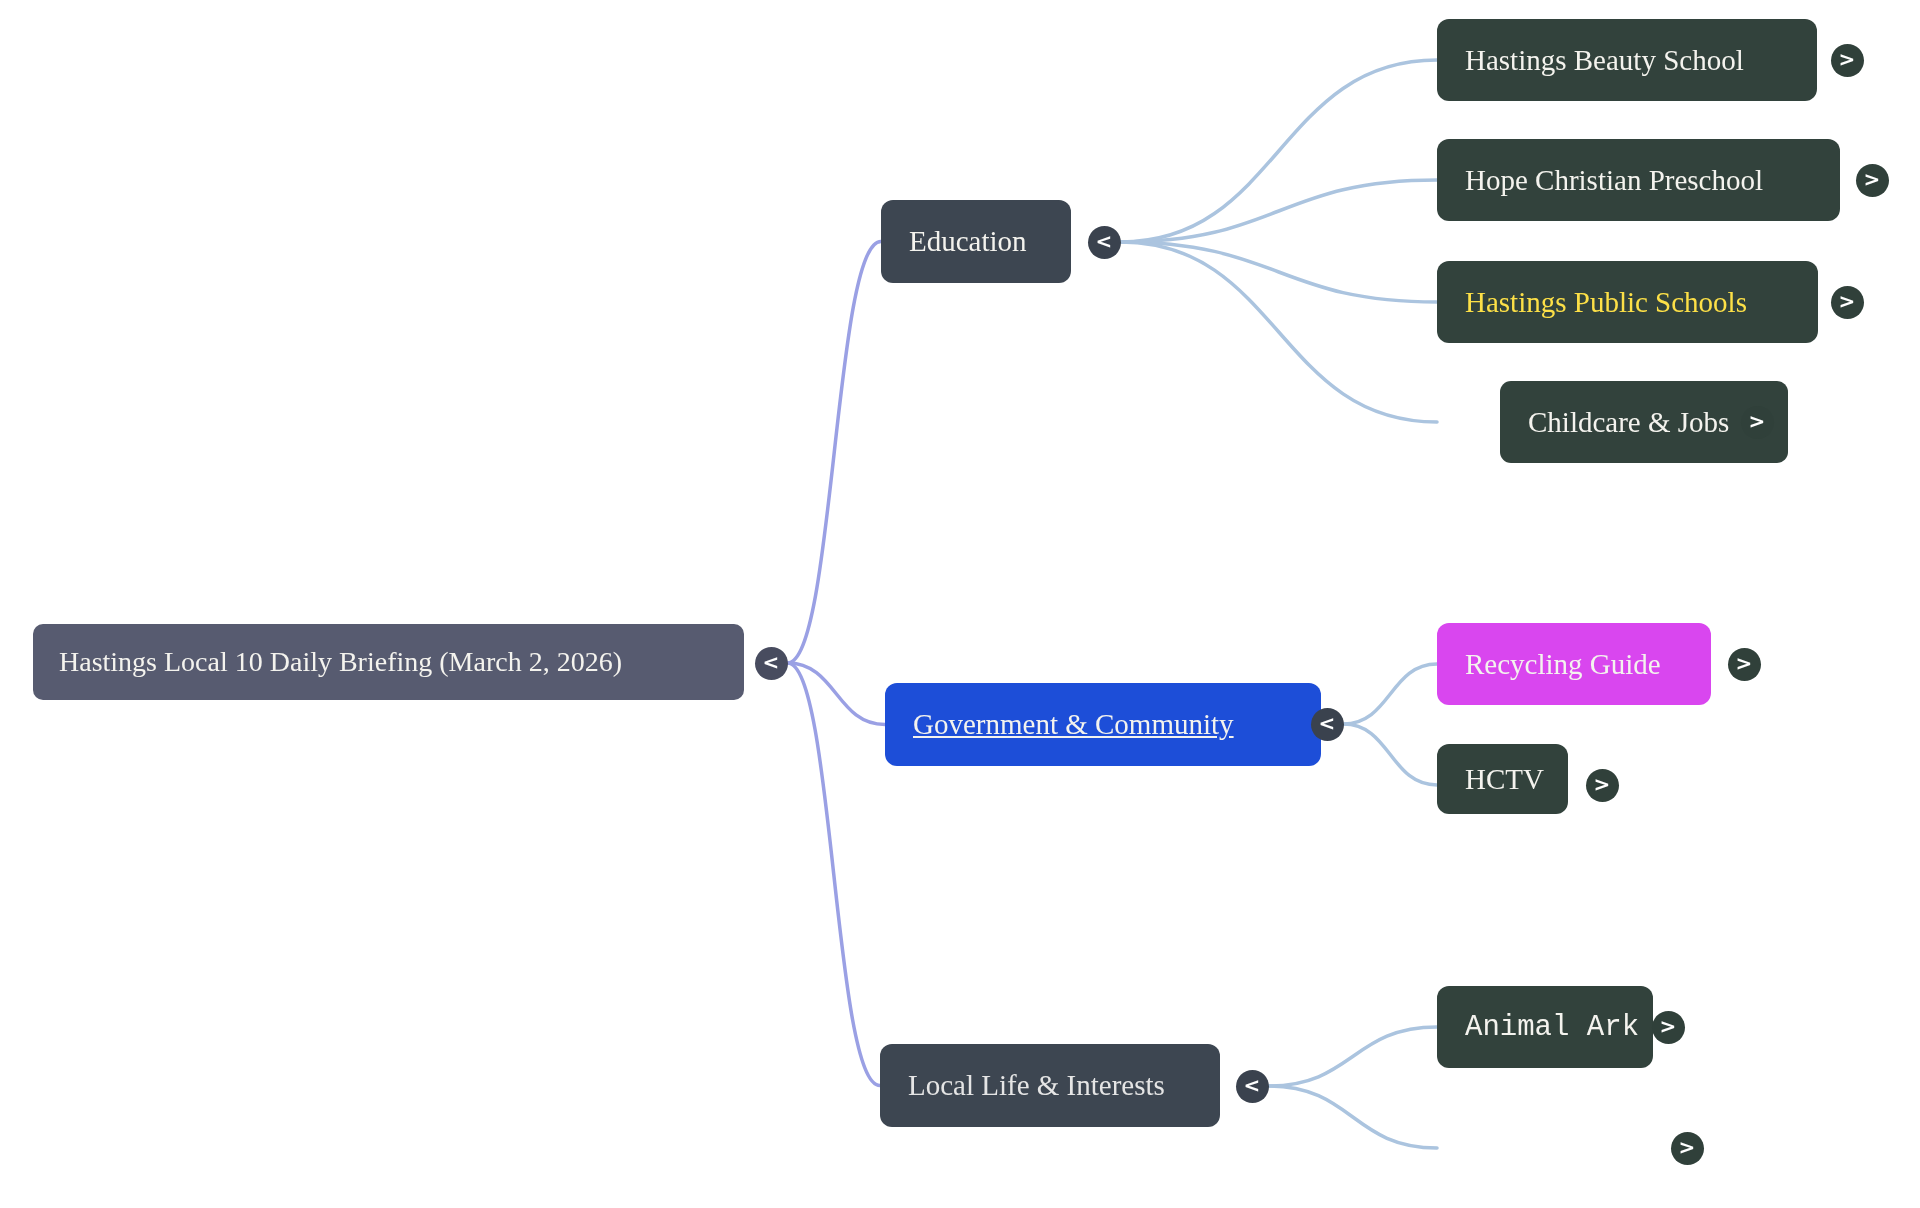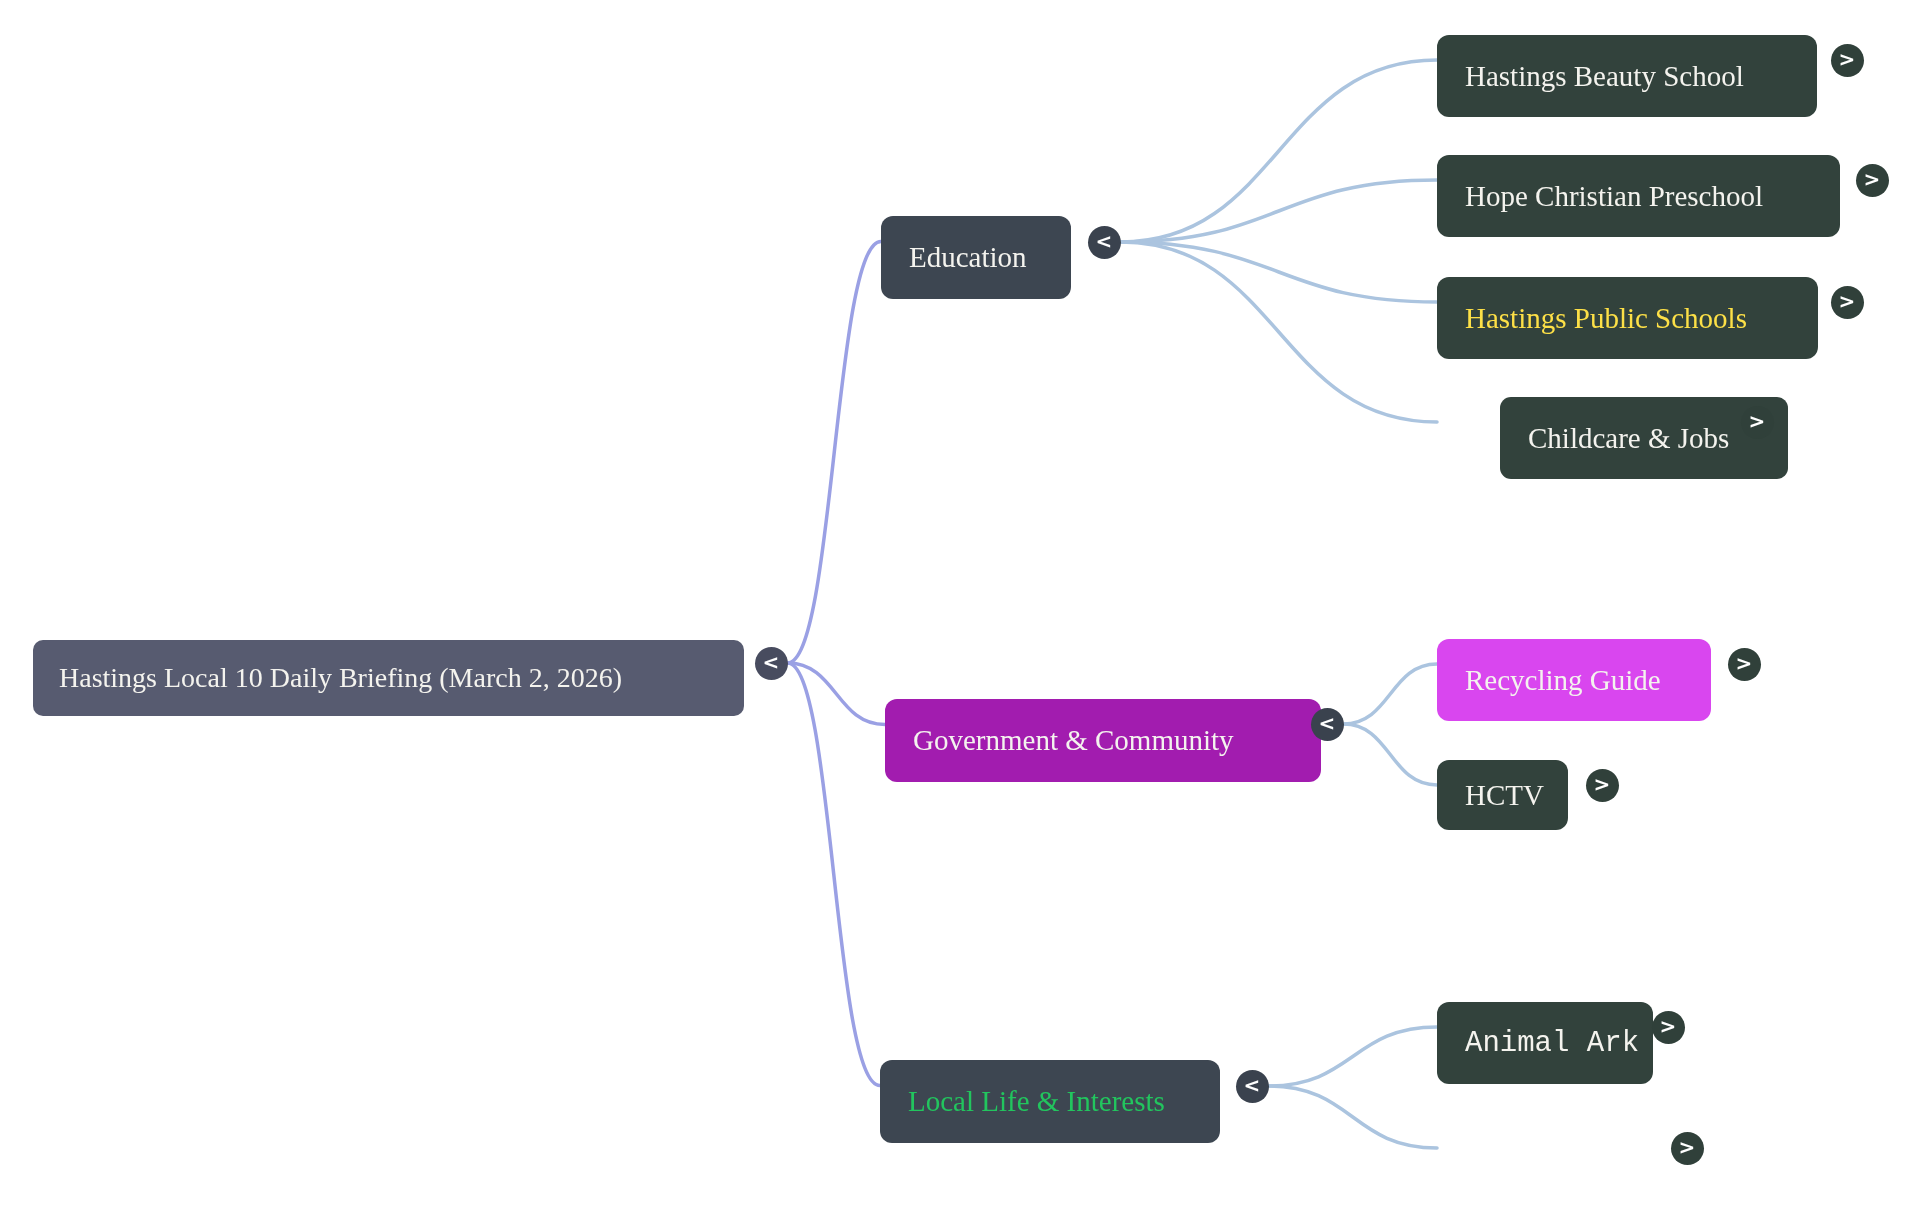--- a/index.html
+++ b/index.html
@@ -28,21 +28,20 @@
     box-sizing: border-box;
     display: flex;
     align-items: center;
     border-radius: 12px;
     color: #f4f3ee;
     padding-left: 28px;
     padding-right: 10px;
     font-size: 29px;
     white-space: nowrap;
     cursor: default;
-    margin-top: 16px;
   }
   .node.root {
     border-radius: 10px;
     font-size: 28px;
     padding-left: 26px;
   }
   .toggle {
     position: absolute;
     width: 33px;
     height: 33px;
@@ -78,24 +77,24 @@
       <path d="M 1268.5 1086 C 1352.75 1086, 1352.75 1027, 1437 1027" stroke="#abc4df" stroke-width="3.5" stroke-linecap="round" fill="none"></path>
       <path d="M 1268.5 1086 C 1352.75 1086, 1352.75 1148, 1437 1148" stroke="#abc4df" stroke-width="3.5" stroke-linecap="round" fill="none"></path>
     </svg>
 
   <div class="node root" style="left: 33px; top: 624px; width: 711px; height: 76px; background: rgb(87, 91, 112); color: rgb(244, 243, 238); align-items: center;">
     <span class="label">Hastings Local 10 Daily Briefing (March 2, 2026)</span>
   </div>
   <div class="node category" style="left: 881px; top: 200px; width: 190px; height: 83px; background: rgb(61, 70, 81); color: rgb(244, 243, 238);">
     <span class="label">Education</span>
   </div>
-  <div class="node category" style="left: 885px; top: 683px; width: 436px; height: 83px; background: #a21caf; color: rgb(244, 243, 238);">
+  <div class="node category" style="left: 885px; top: 683px; width: 436px; height: 83px; background: #1d4ed8; color: rgb(244, 243, 238); text-decoration: underline;">
     <span class="label">Government &amp; Community</span>
   </div>
-  <div class="node category" style="left: 880px; top: 1044px; width: 340px; height: 83px; background: rgb(61, 70, 81); color: #22c55e;">
+  <div class="node category" style="left: 880px; top: 1044px; width: 340px; height: 83px; background: rgb(61, 70, 81); color: #e5e5e5;">
     <span class="label">Local Life &amp; Interests</span>
   </div>
   <div class="node child" style="left: 1437px; top: 19px; width: 380px; height: 82px; background: rgb(50, 66, 60); color: rgb(244, 243, 238);">
     <span class="label">Hastings Beauty School</span>
   </div>
   <div class="node child" style="left: 1437px; top: 139px; width: 403px; height: 82px; background: rgb(50, 66, 60); color: rgb(244, 243, 238);">
     <span class="label">Hope Christian Preschool</span>
   </div>
   <div class="node child" style="left: 1437px; top: 261px; width: 381px; height: 82px; background: rgb(50, 66, 60); color: #fde047;">
     <span class="label">Hastings Public Schools</span>

